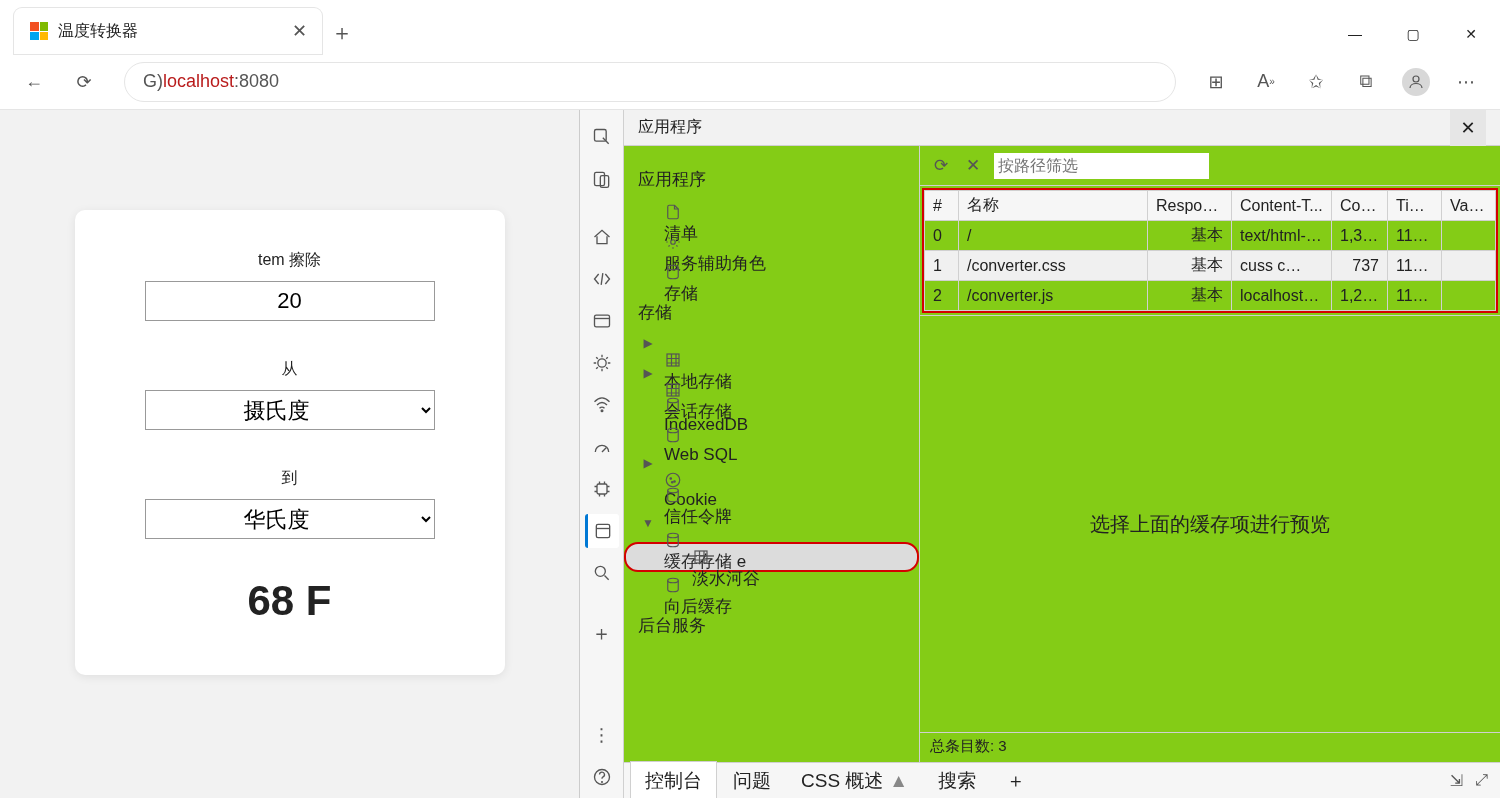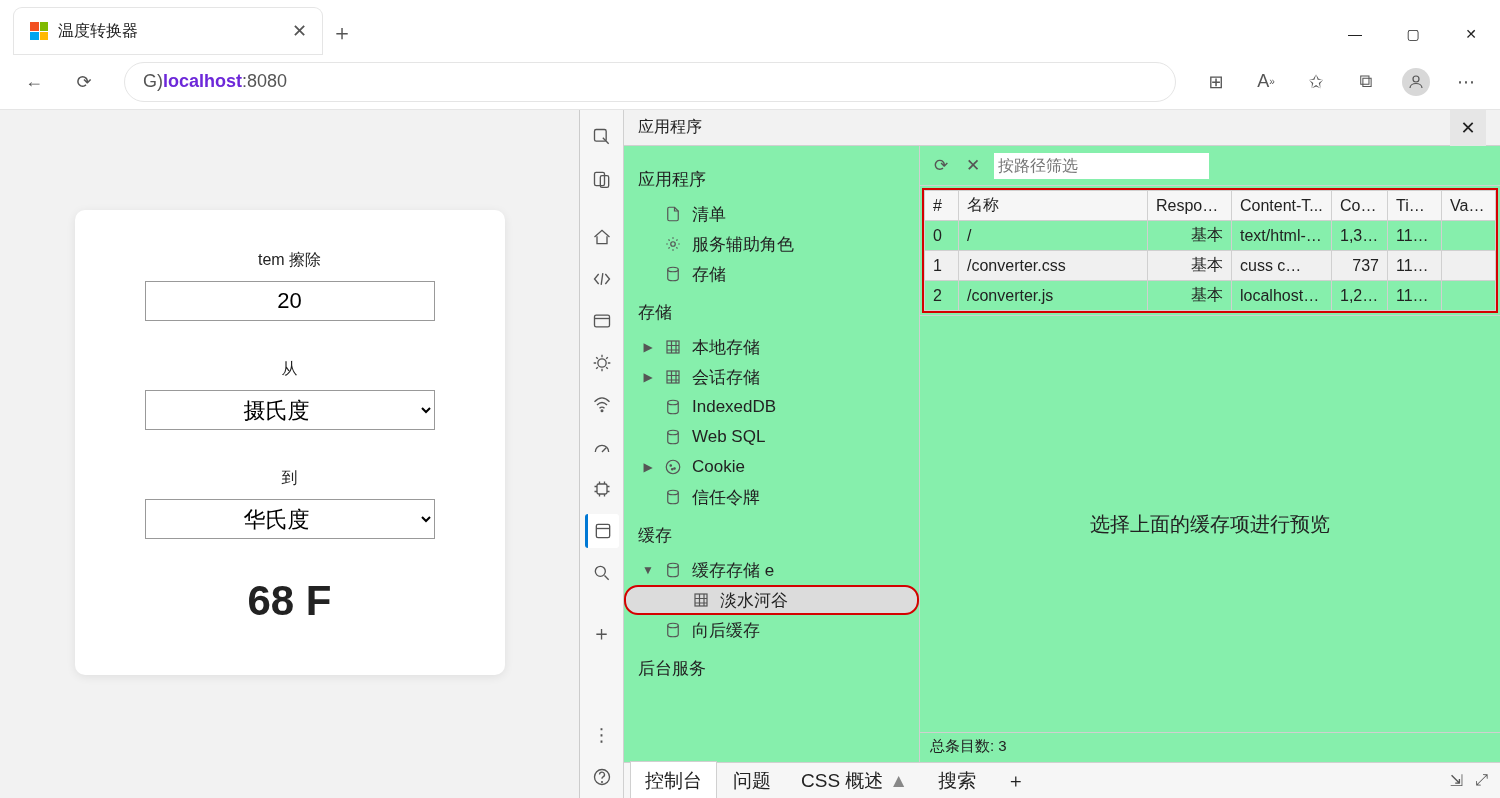--- a/index.html
+++ b/index.html
@@ -13,21 +13,21 @@
 .tab-title { flex: 1; font-size: 16px; }
 .tab-close { width: 14px; font-size: 18px; color: #555; text-align: center; }
 .newtab { width: 40px; text-align: center; font-size: 22px; color: #555; padding-bottom: 6px; }
 .wincontrols { margin-left: auto; display: flex; }
 .wincontrols div { width: 58px; height: 40px; display: flex; align-items: center; justify-content: center; font-size: 14px; }
 
 
 .toolbar { height: 56px; display: flex; align-items: center; padding: 0 14px; gap: 10px; border-bottom: 1px solid #e5e5e5; }
 .tbtn { width: 40px; height: 40px; display: flex; align-items: center; justify-content: center; font-size: 18px; color: #555; border-radius: 4px; }
 .addrbar { flex: 1; height: 40px; border-radius: 20px; background: #fff; border: 1px solid #e5e5e5; display: flex; align-items: center; padding: 0 18px; font-size: 18px; color: #555; margin-left: 10px; margin-right: 10px; }
-.addrbar .host { color: #6d28d9; font-weight: bold; }
+.addrbar .host { color: #b91c1c; }
 .profile-circle { width: 28px; height: 28px; border-radius: 50%; background: #d8d8d8; display:flex;align-items:center;justify-content:center;}
 
 
 .main { height: 688px; display: flex; }
 
 
 .page { width: 579px; background: #f2f2f2; display: flex; justify-content: center; align-items: flex-start; padding-top: 100px; }
 .card { width: 430px; background: #fff; border-radius: 10px; padding: 40px 28px 50px; box-shadow: 0 2px 10px rgba(0,0,0,0.08); text-align: center; }
 .card label { display: block; font-size: 16px; margin-bottom: 10px; }
 .card input, .card select { width: 290px; height: 40px; font-size: 22px; text-align: center; border: 1px solid #999; background: #fff; }
@@ -39,29 +39,29 @@
 .devtools { flex: 1; display: flex; border-left: 1px solid #ccc; }
 
 
 .dt-tabs { width: 44px; background: #f6f6f6; border-right: 1px solid #d0d0d0; display: flex; flex-direction: column; align-items: center; padding-top: 6px; }
 .dt-tab { width: 34px; height: 34px; margin: 4px 0; display: flex; align-items: center; justify-content: center; font-size: 18px; color: #555; border-radius: 3px; }
 .dt-tab.active { border-left: 3px solid #0078d4; background: #fff; }
 .dt-tab-more { margin-top: 6px; font-size:20px;}
 .dt-tab svg { width: 20px; height: 20px; stroke: #555; fill: none; stroke-width: 1.6; }
 
 
-.app-panel { flex: 1; display: flex; flex-direction: column; background: #86efac; }
+.app-panel { flex: 1; display: flex; flex-direction: column; background: #84cc16; }
 .app-header { height: 36px; background: #f2f2f2; border-bottom: 1px solid #d0d0d0; display: flex; align-items: center; padding: 0 14px; font-size: 16px; }
 .app-header .close-x { margin-left: auto; width: 36px; height: 36px; display:flex;align-items:center;justify-content:center; background:#e6e6e6; font-size:18px;}
 .app-body { flex: 1; display: flex; overflow:hidden;}
 
 
 .tree { width: 296px; border-right: 1px solid #d0d0d0; overflow-y: auto; padding: 10px 0 10px 0; position:relative;}
 .tree .section-title { font-size: 17px; padding: 12px 14px 8px; }
-.tree-item { display: flex; align-items: center; gap: 10px; padding: 4px 10px 4px 40px; font-size: 17px; height: 30px; }
+.tree-item { display: flex; align-items: flex-start; gap: 1px; padding: 4px 10px 4px 40px; font-size: 17px; height: 30px; flex-direction: column; }
 .tree-item.l2 { padding-left: 66px; border-radius: 14px; }
 .tree-item .tri { width: 12px; text-align:center; color:#555; margin-left:-22px; font-size:12px;}
 .tree-item.selected { background: #dcdcdc; border: 2.5px solid #d40000; }
 .tree-item svg { width:18px; height:18px; stroke:#555; fill:none; stroke-width:1.6; flex-shrink:0;}
 .tree::-webkit-scrollbar{width:14px}.tree::-webkit-scrollbar-thumb{background:#c2c2c2;border-radius:6px}
 
 
 .detail { flex: 1; display: flex; flex-direction: column; }
 .detail-top { height: 40px; display: flex; align-items: center; border-bottom: 1px solid #d0d0d0; padding: 0 10px; gap: 10px; }
 .detail-top .dbtn { width: 22px; text-align:center; font-size:17px; color:#555;}
@@ -308,21 +308,20 @@
               <span>Cookie</span>
             </div>
           <div class="tree-item">
               <svg viewBox="0 0 24 24">
                 <ellipse cx="12" cy="6" rx="7" ry="3"></ellipse>
                 <path d="M5 6v12c0 1.7 3 3 7 3s7-1.3 7-3V6"></path>
               </svg>
               <span>信任令牌</span>
             </div>
 
-          <div class="section-title">缓存</div>
           <div class="tree-item">
               <span class="tri">▼</span>
               <svg viewBox="0 0 24 24">
                 <ellipse cx="12" cy="6" rx="7" ry="3"></ellipse>
                 <path d="M5 6v12c0 1.7 3 3 7 3s7-1.3 7-3V6"></path>
               </svg>
               <span>缓存存储 e</span>
             </div>
           <div class="tree-item l2 selected">
               <svg viewBox="0 0 24 24">

